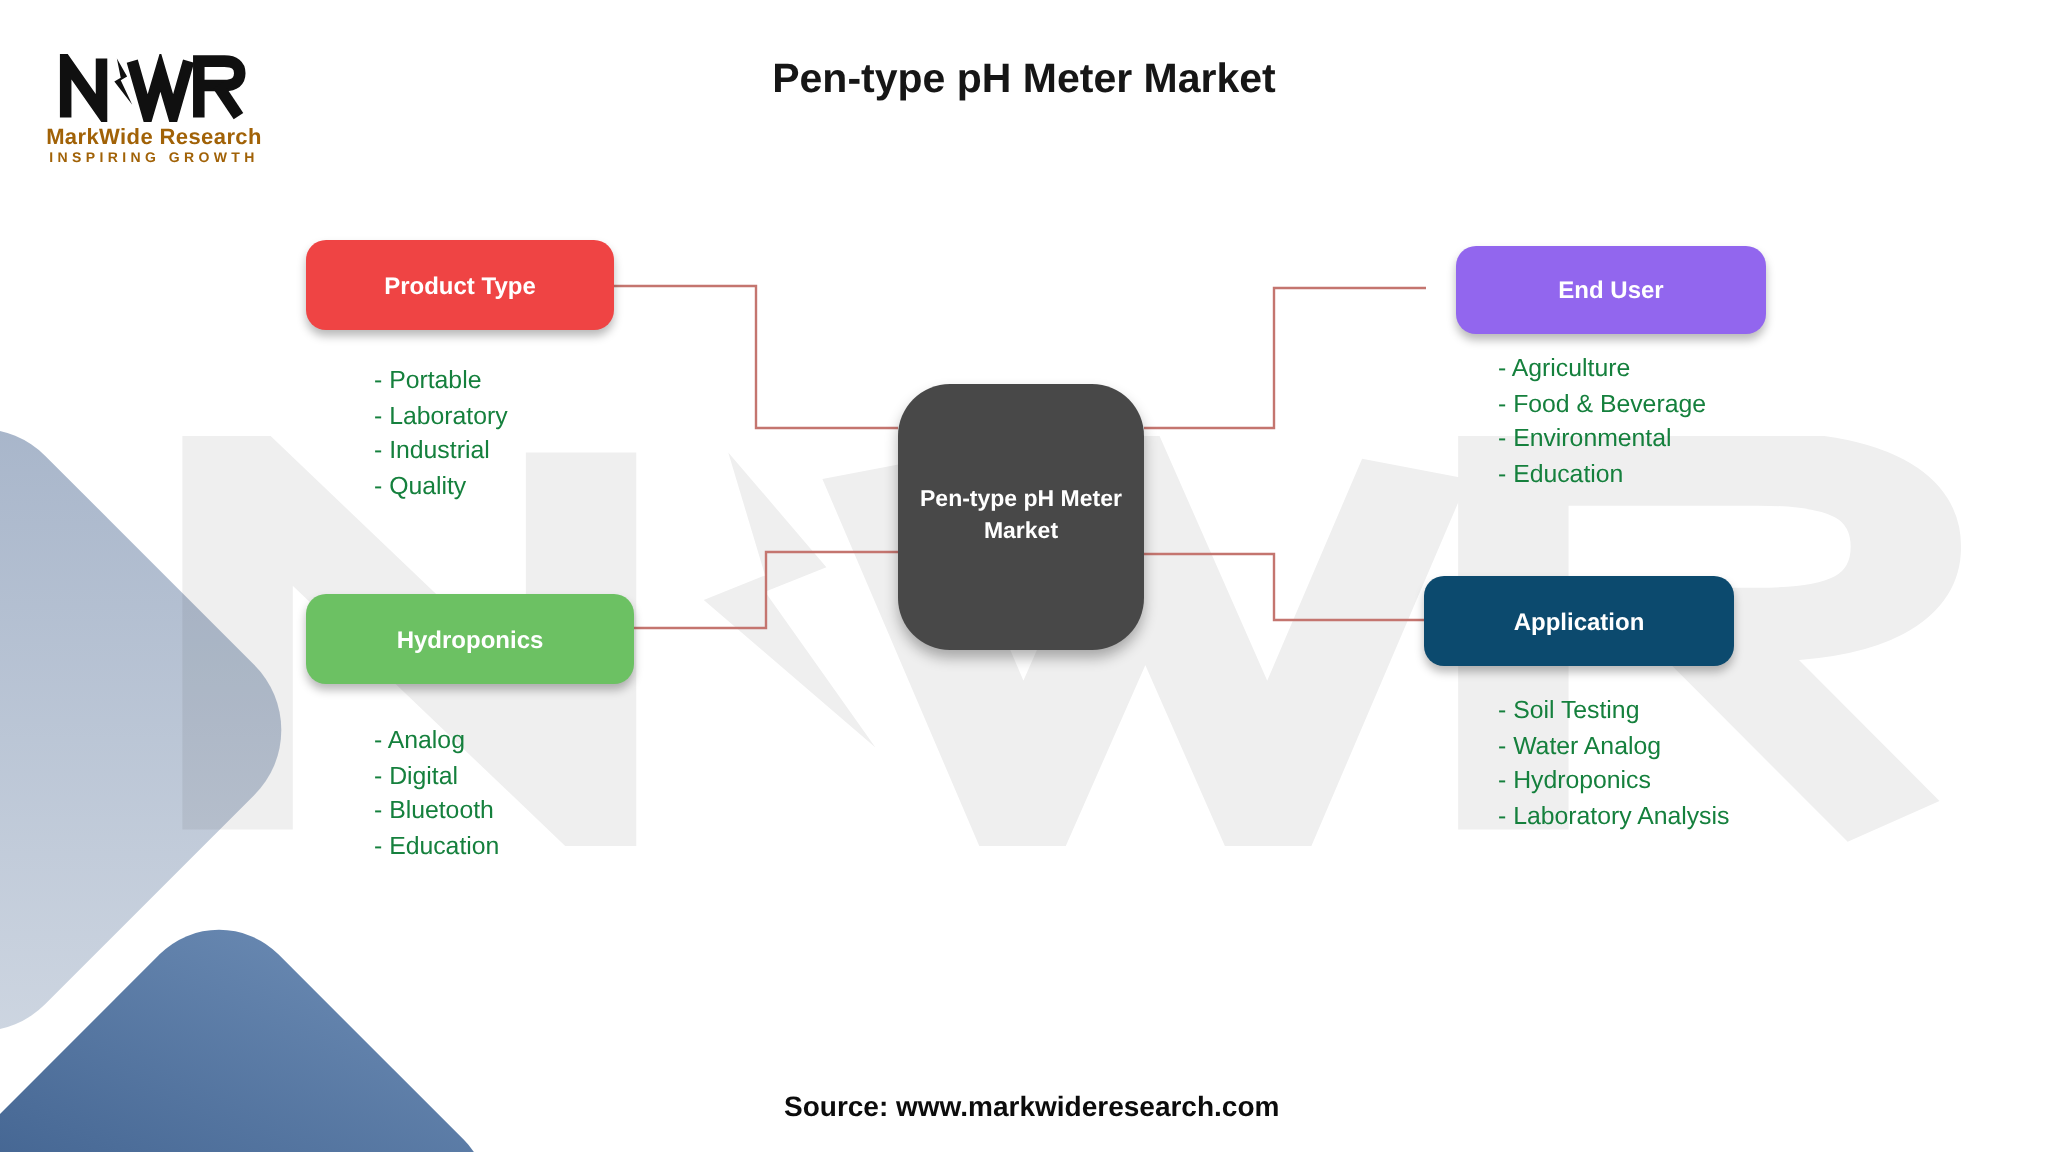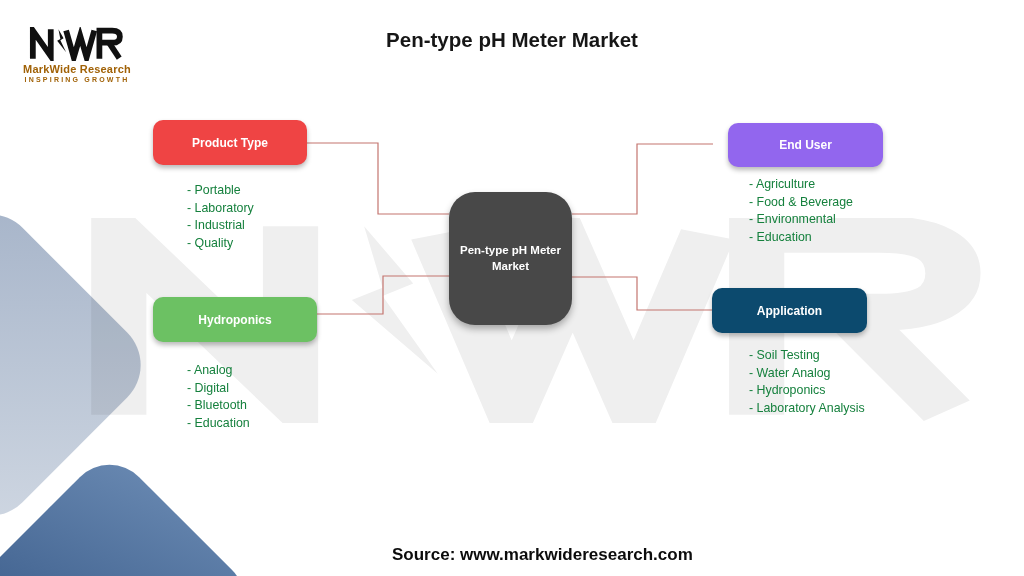--- a/index.html
+++ b/index.html
@@ -47,21 +47,21 @@
     box-shadow:0 4px 7px rgba(0,0,0,0.3);}
   .center-node span{display:block;width:104px;}
   
   .list{position:absolute;margin:5px;padding:0;list-style:none;
     font-size:12.4px;color:#15803d;line-height:17.6px;}
   .list-product{left:182px;top:177px;}
   .list-technology{left:182px;top:357px;}
   .list-enduser{left:744px;top:171px;}
   .list-application{left:744px;top:342px;}
   
-  .source{position:absolute;left:392px;top:545px;font-size:17px;font-weight:bold;color:#0c0c0c;}
+  .source{position:absolute;left:392px;top:545px;font-size:14px;font-weight:bold;color:#0c0c0c;}
   .disclaimer{position:absolute;left:668px;top:550px;font-size:10px;color:#1d1d1d;}
 </style>
 </head>
 <body>
 
 <div class="canvas">
 
   <div class="diamond light"></div>
   <div class="diamond dark"></div>
 

